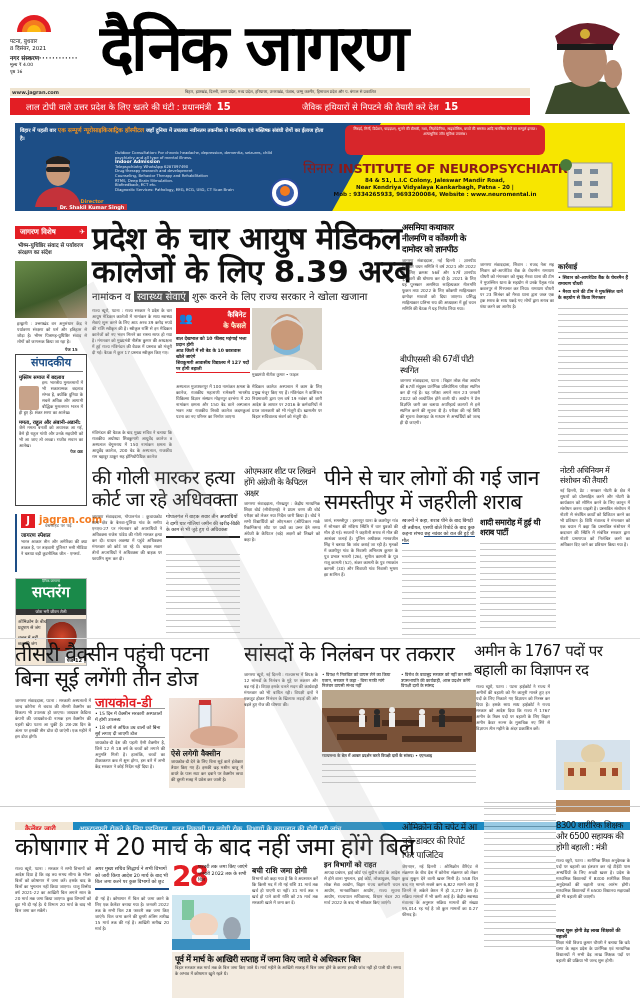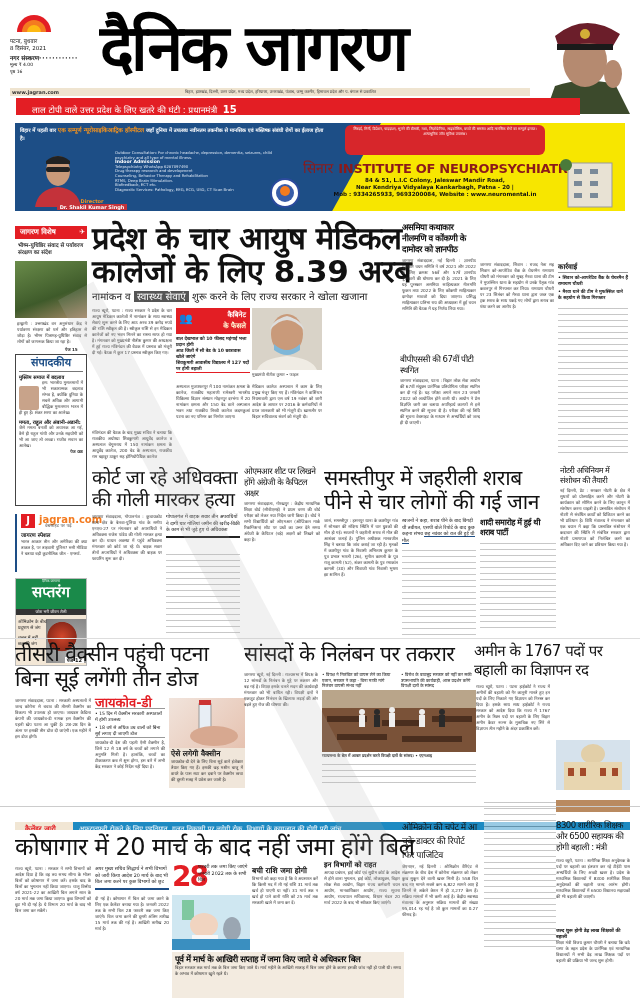--- a/index.html
+++ b/index.html
@@ -39,22 +39,23 @@
       <path d="M30 30 Q60 5 95 28 L88 40 Q60 34 34 42 Z" fill="#6b1e2a"></path>
       <rect x="32" y="38" width="56" height="6" fill="#1a1a1a"></rect>
       <circle cx="60" cy="28" r="5" fill="#d4af37"></circle>
       <ellipse cx="88" cy="68" rx="9" ry="14" fill="#b58a70"></ellipse>
     </svg>
   </div>
   <div class="abs" style="left:10px;top:88px;width:520px;height:8px;background:#efe4d0;font-size:5px;line-height:8px;color:#333">
     <span style="font-weight:bold;padding-left:2px">www.jagran.com</span>
     <span style="position:absolute;left:175px;font-size:4px">बिहार, झारखंड, दिल्ली, उत्तर प्रदेश, मध्य प्रदेश, हरियाणा, उत्तराखंड, पंजाब, जम्मू कश्मीर, हिमाचल प्रदेश और प. बंगाल से प्रकाशित</span>
   </div>
-  <div class="abs bar-red" style="left:16px;top:98px;width:564px;height:17px;font-size:8.5px;line-height:23px;white-space:nowrap;overflow:hidden">
+  <div class="abs bar-red" style="left:10px;top:98px;width:520px;height:17px;font-size:8.5px;line-height:18px;white-space:nowrap;overflow:hidden">
     <span style="position:absolute;left:16px"><span>लाल टोपी वाले उत्तर प्रदेश के लिए खतरे की घंटी : प्रधानमंत्री</span>&nbsp;&nbsp;<b style="font-size:10px">15</b></span>
+    <span style="position:absolute;left:292px"><span>जैविक हथियारों से निपटने की तैयारी करे देश</span>&nbsp;&nbsp;<b style="font-size:10px">15</b></span>
   </div>
 </div>
 
 <div class="abs" style="left:15px;top:123px;width:610px;height:88px;background:#1d4e86;overflow:hidden">
   <div class="abs" style="left:0;top:0;width:610px;height:88px;clip-path:polygon(52% 100%,60% 0,100% 0,100% 100%);background:#f7e600"></div>
   <div class="abs" style="left:5px;top:3px;width:305px;font-size:5.2px;line-height:8px;color:#fff;font-weight:bold">
     <span>बिहार में पहली बार</span>
     <span style="color:#f7941d;font-size:6px">एक सम्पूर्ण न्यूरोसाइकिआट्रिक हॉस्पीटल</span>
     <span>जहाँ दुनिया में उपलब्ध नवीनतम तकनीक से मानसिक एवं मस्तिष्क संबंधी रोगों का ईलाज होता है।</span>
   </div>
@@ -213,37 +214,37 @@
   <div class="abs" style="left:78px;top:40px;width:70px">
     <div style="font-size:7px;font-weight:bold;border-bottom:1px solid #999;line-height:10px">कार्रवाई</div>
     <div class="bullet" style="font-size:4.6px;line-height:6px;font-weight:bold;margin-top:2px">• <span>सिवान को-आपरेटिव बैंक के चेयरमैन हैं रामायण चौधरी</span></div>
     <div class="bullet" style="font-size:4.6px;line-height:6px;font-weight:bold;margin-top:2px">• <span>मैरवा थाने की टीम ने मुफस्सिल थाने के सहयोग से किया गिरफ्तार</span></div>
   </div>
   <div class="abs filler" style="left:78px;top:84px;width:70px;height:150px;opacity:.55"></div>
 </div>
 
 <div class="abs" style="left:92px;top:466px;width:148px;height:172px">
   <div class="hl" style="font-size:19px;line-height:22px;font-weight:normal">
-    <div>कोर्ट जा रहे अधिवक्ता</div>
-      <div>की गोली मारकर हत्या</div>
+    <div>की गोली मारकर हत्या</div>
+      <div>कोर्ट जा रहे अधिवक्ता</div>
   </div>
   <div class="abs t" style="left:0;top:48px;width:70px;height:122px;overflow:hidden">जागरण संवाददाता, गोपालगंज : कुचायकोट थाना क्षेत्र के बेलवा-पुलिया गांव के समीप एनएच-27 पर मंगलवार को अपराधियों ने अधिवक्ता राजेश पांडेय की गोली मारकर हत्या कर दी। घायल अवस्था में पहुंचे अधिवक्ता मंगलवार को कोर्ट जा रहे थे। बाइक सवार तीनों अपराधियों ने अधिवक्ता की बाइक पर फायरिंग शुरू कर दी।</div>
   <div class="abs" style="left:74px;top:48px;width:74px;font-size:4.8px;line-height:6.5px;color:#222;border-bottom:2px solid #222;padding-bottom:2px">गोपालगंज में बाइक सवार तीन अपराधियों ने दागी चार गोलियां जमीन की खरीद-बिक्री के काम से भी जुड़े हुए थे अधिवक्ता</div>
   <div class="abs filler" style="left:74px;top:86px;width:74px;height:84px;opacity:.55"></div>
 </div>
 
 <div class="abs" style="left:244px;top:466px;width:76px;height:172px">
   <div class="hl" style="font-size:8.5px;line-height:11px;font-weight:normal">ओएमआर शीट पर लिखने होंगे अंग्रेजी के कैपिटल अक्षर</div>
   <div class="t" style="margin-top:2px;height:130px;overflow:hidden">जागरण संवाददाता, गोरखपुर : केंद्रीय माध्यमिक शिक्षा बोर्ड (सीबीएसई) ने प्रथम चरण की बोर्ड परीक्षा को लेकर नया निर्देश जारी किया है। बोर्ड ने सभी विद्यार्थियों को ओएमआर (ऑप्टिकल मार्क रिकग्निशन) शीट पर प्रश्नों का उत्तर देते समय अंग्रेजी के कैपिटल (बड़े) अक्षरों को लिखने को कहा है।</div>
 </div>
 
 <div class="abs" style="left:324px;top:466px;width:232px;height:172px">
   <div class="hl" style="font-size:21px;line-height:24px;font-weight:normal;white-space:nowrap">
-    <div>समस्तीपुर में जहरीली शराब</div>
-      <div>पीने से चार लोगों की गई जान</div>
+    <div>पीने से चार लोगों की गई जान</div>
+      <div>समस्तीपुर में जहरीली शराब</div>
   </div>
   <div class="abs t" style="left:0;top:52px;width:74px;height:118px;overflow:hidden">जासं, समस्तीपुर : हसनपुर थाना के काशीपुर गांव में सोमवार की संदिग्ध स्थिति में चार युवकों की मौत हो गई। स्वजनों ने जहरीली शराब से मौत की आशंका जताई है। पुलिस अधीक्षक मानवजीत सिंह ने बताया कि जांच कराई जा रही है। मृतकों में काशीपुर गांव के निवासी अभिलाष कुमार के पुत्र प्रभात भारती (26), सुनील कामती के पुत्र राजू कामती (52), शंकर कामती के पुत्र रमाकांत कामती (30) और शिवाजी गांव निवासी भुषण झा शामिल हैं।</div>
   <div class="abs" style="left:78px;top:52px;width:74px;font-size:4.8px;line-height:6.5px;color:#222">
     <span>स्वजनों ने कहा, शराब पीने के बाद बिगड़ी थी तबीयत, एसपी बोले रिपोर्ट के बाद कुछ कहना संभव</span>
     <span style="border-bottom:1px solid #1d4e86">छह नवंबर को रात की हुई थी मौत</span>
   </div>
   <div class="abs filler" style="left:78px;top:82px;width:74px;height:88px;opacity:.55"></div>
   <div class="abs" style="left:156px;top:52px;width:76px">
     <div class="hl" style="font-size:8px;line-height:10px">शादी समारोह में हुई थी शराब पार्टी</div>
     <div class="filler" style="height:90px;margin-top:3px;opacity:.55"></div>

